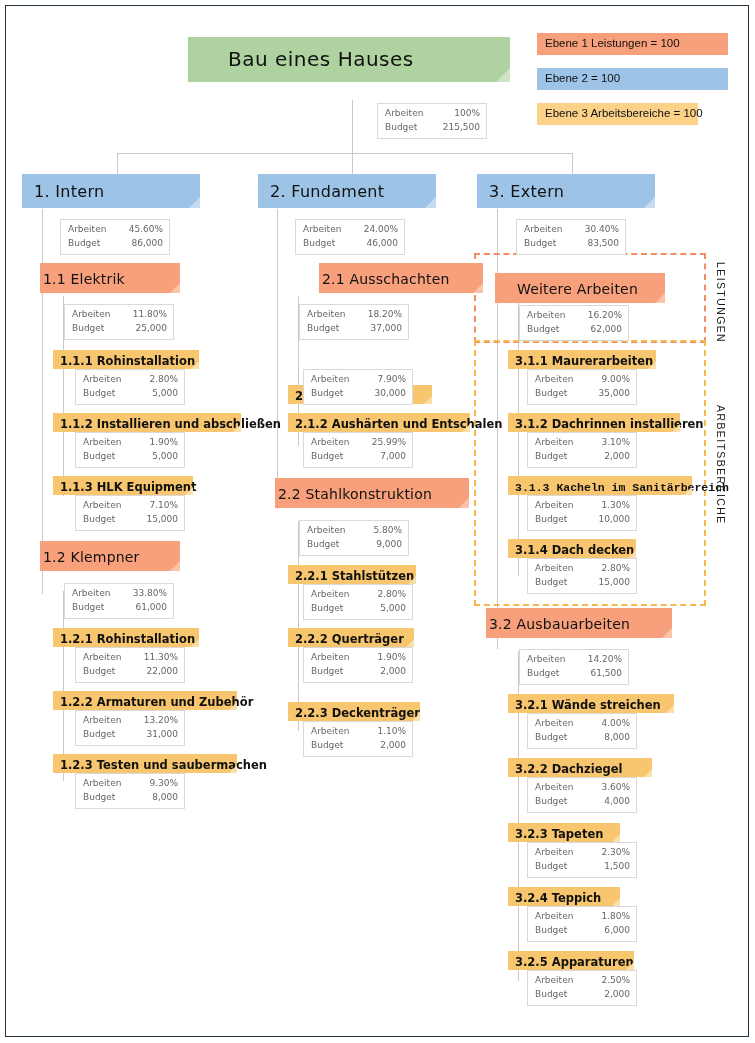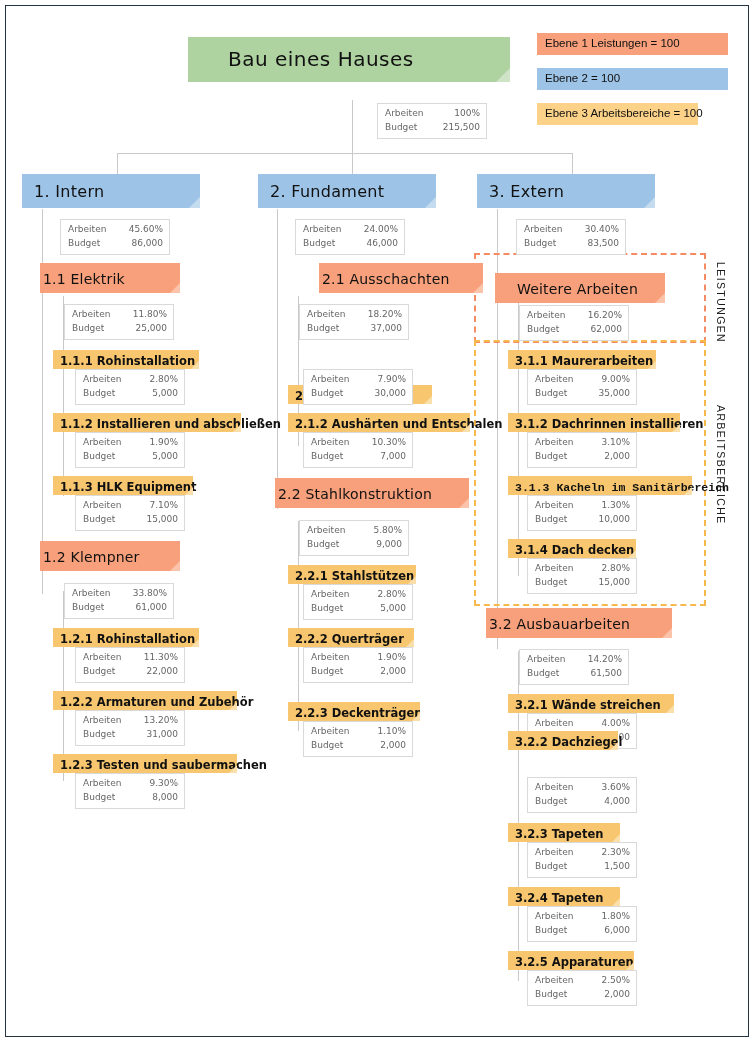--- a/index.html
+++ b/index.html
@@ -376,21 +376,21 @@
         <span class="mval">30,000</span>
       </div>
   </div>
 
   <div class="node lvl3" style="left:288px; top:413px; width:182px;">
     <span class="node-title">2.1.2 Aushärten und Entschalen</span>
   </div>
   <div class="metrics" style="left:303px; top:432px; width:110px;">
     <div class="mrow">
         <span class="mlabel">Arbeiten</span>
-        <span class="mval">10.30%</span>
+        <span class="mval">25.99%</span>
       </div>
     <div class="mrow">
         <span class="mlabel">Budget</span>
         <span class="mval">7,000</span>
       </div>
   </div>
 
   <div class="node lvl2" style="left:275px; top:478px; width:194px;">
     <span class="node-title">2.2 Stahlkonstruktion</span>
   </div>
@@ -552,21 +552,21 @@
     <div class="mrow">
         <span class="mlabel">Arbeiten</span>
         <span class="mval">4.00%</span>
       </div>
     <div class="mrow">
         <span class="mlabel">Budget</span>
         <span class="mval">8,000</span>
       </div>
   </div>
 
-  <div class="node lvl3" style="left:508px; top:731px; width:110px;">
+  <div class="node lvl3" style="left:508px; top:758px; width:144px;">
     <span class="node-title">3.2.2 Dachziegel</span>
   </div>
   <div class="metrics" style="left:527px; top:777px; width:110px;">
     <div class="mrow">
         <span class="mlabel">Arbeiten</span>
         <span class="mval">3.60%</span>
       </div>
     <div class="mrow">
         <span class="mlabel">Budget</span>
         <span class="mval">4,000</span>
@@ -581,21 +581,21 @@
         <span class="mlabel">Arbeiten</span>
         <span class="mval">2.30%</span>
       </div>
     <div class="mrow">
         <span class="mlabel">Budget</span>
         <span class="mval">1,500</span>
       </div>
   </div>
 
   <div class="node lvl3" style="left:508px; top:887px; width:112px;">
-    <span class="node-title">3.2.4 Tapeten</span>
+    <span class="node-title">3.2.4 Teppich</span>
   </div>
   <div class="metrics" style="left:527px; top:906px; width:110px;">
     <div class="mrow">
         <span class="mlabel">Arbeiten</span>
         <span class="mval">1.80%</span>
       </div>
     <div class="mrow">
         <span class="mlabel">Budget</span>
         <span class="mval">6,000</span>
       </div>

